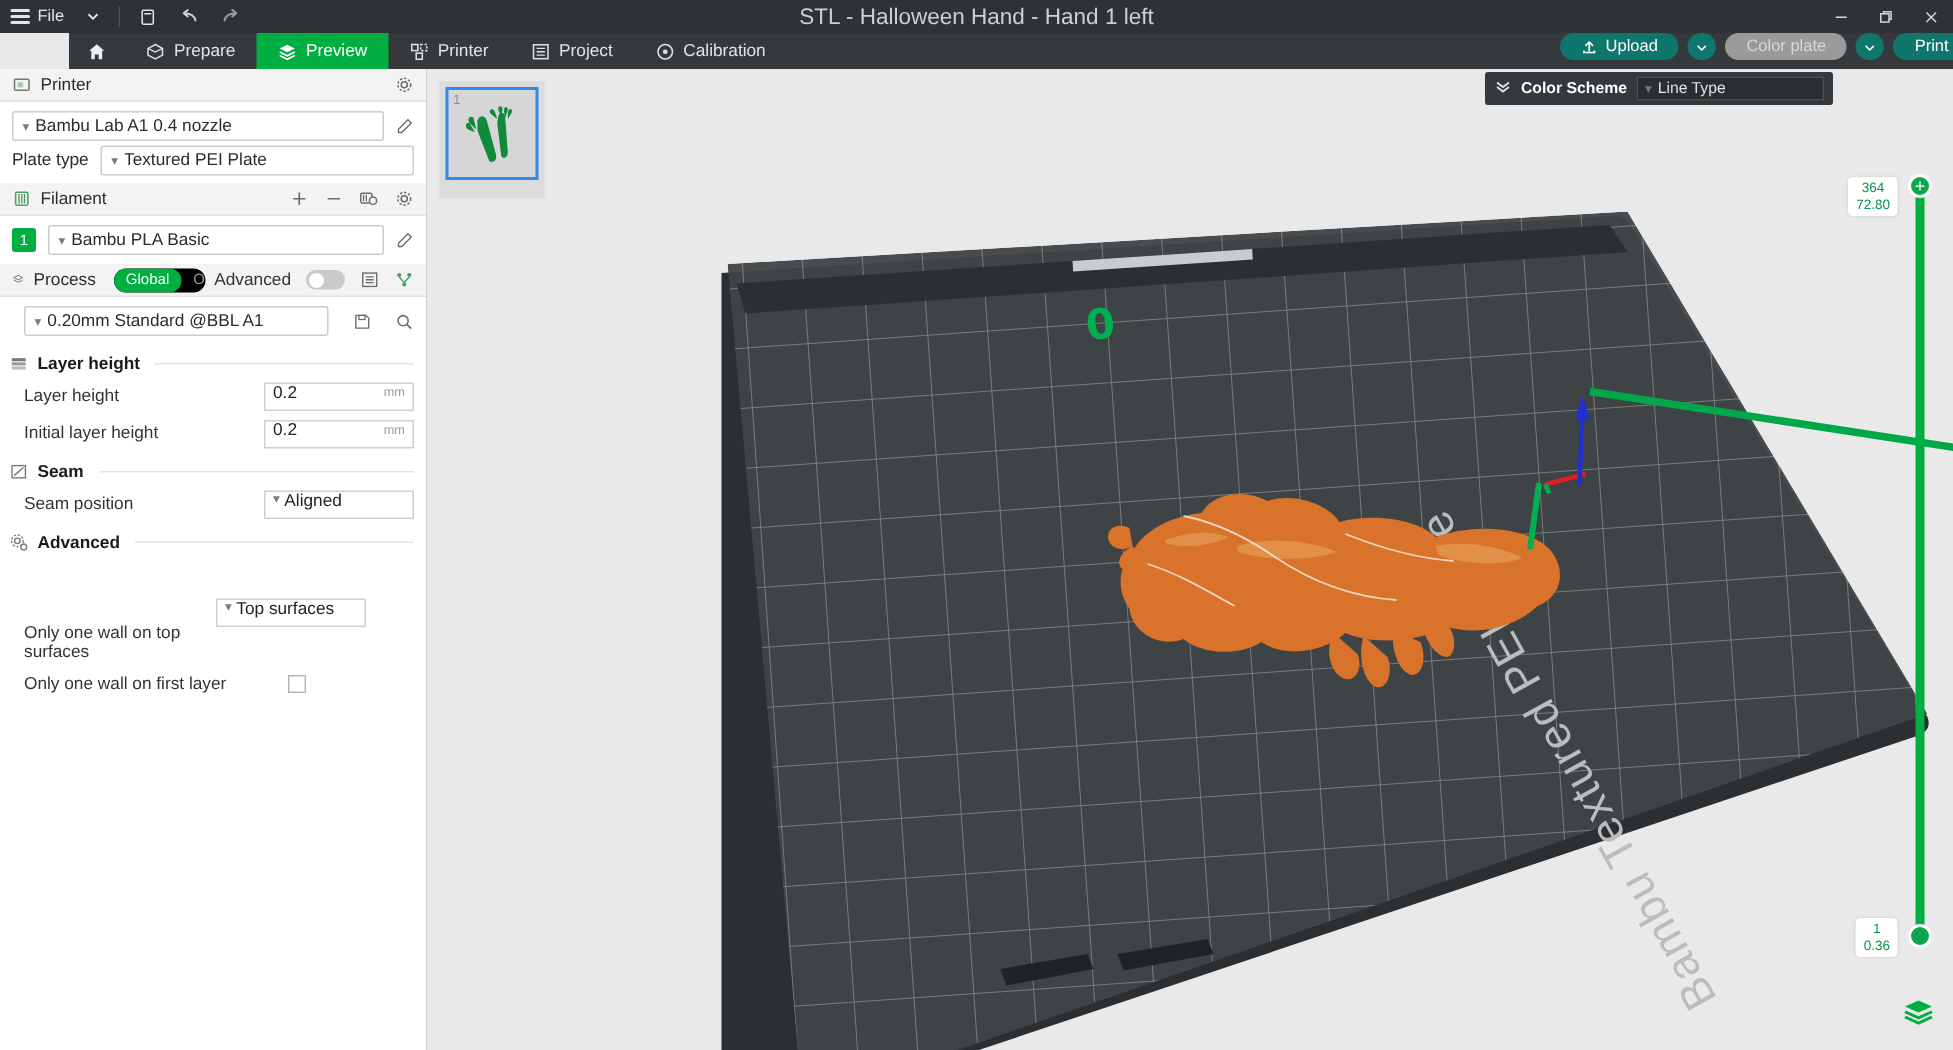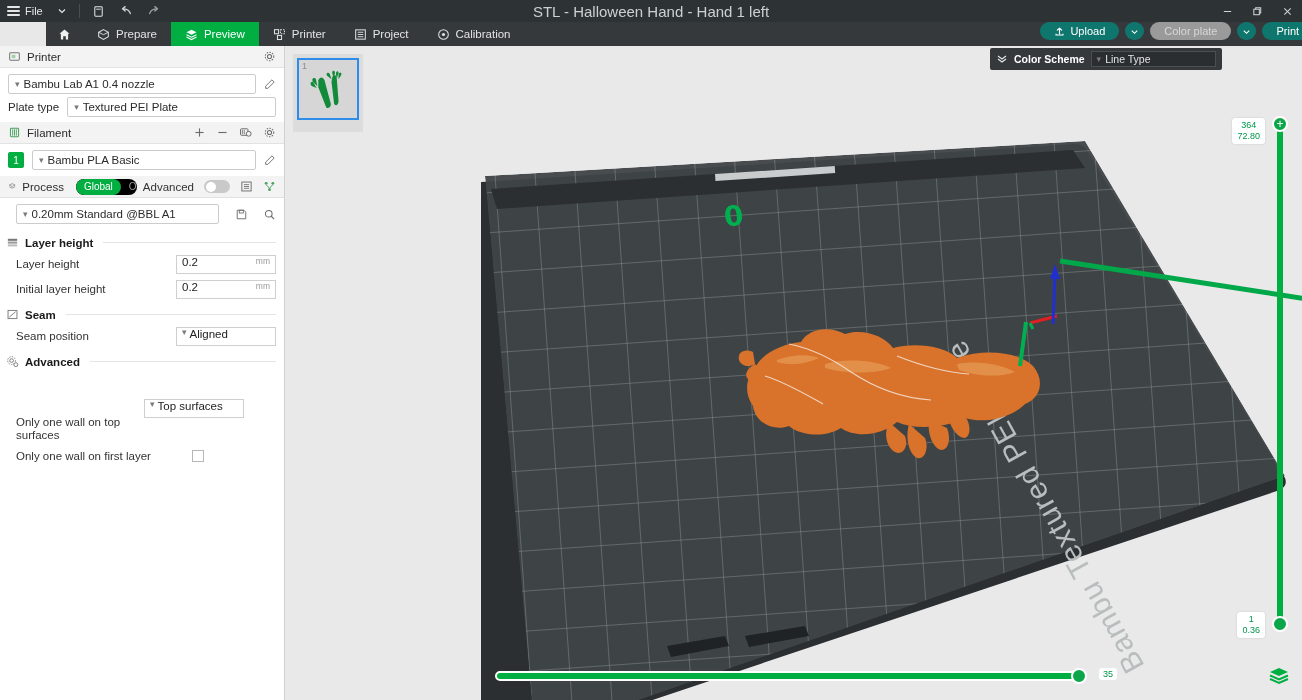--- a/index.html
+++ b/index.html
@@ -613,25 +613,20 @@
     <div class="vknob" style="top:-8px;">
       <span>+</span>
     </div>
     <div class="vlabel" style="bottom:-14px;">
       <div>1</div>
       <div>0.36</div>
     </div>
     <div class="vknob" style="bottom:-8px;"></div>
   </div>
 
-  <div id="hslider">
-    <div class="htrack"></div>
-    <div class="hknob"></div>
-    <div class="hlabel">35</div>
-  </div>
 
   <div id="layers-icon">
     <svg width="22" height="20" viewBox="0 0 22 20">
       <path d="M11 2 L20 6 L11 10 L2 6 Z" fill="#00ae42"></path>
       <path d="M2 9.5 L11 13.5 L20 9.5" stroke="#00ae42" stroke-width="2" fill="none"></path>
       <path d="M2 13 L11 17 L20 13" stroke="#00ae42" stroke-width="2" fill="none"></path>
     </svg>
   </div>
 </div>
 

